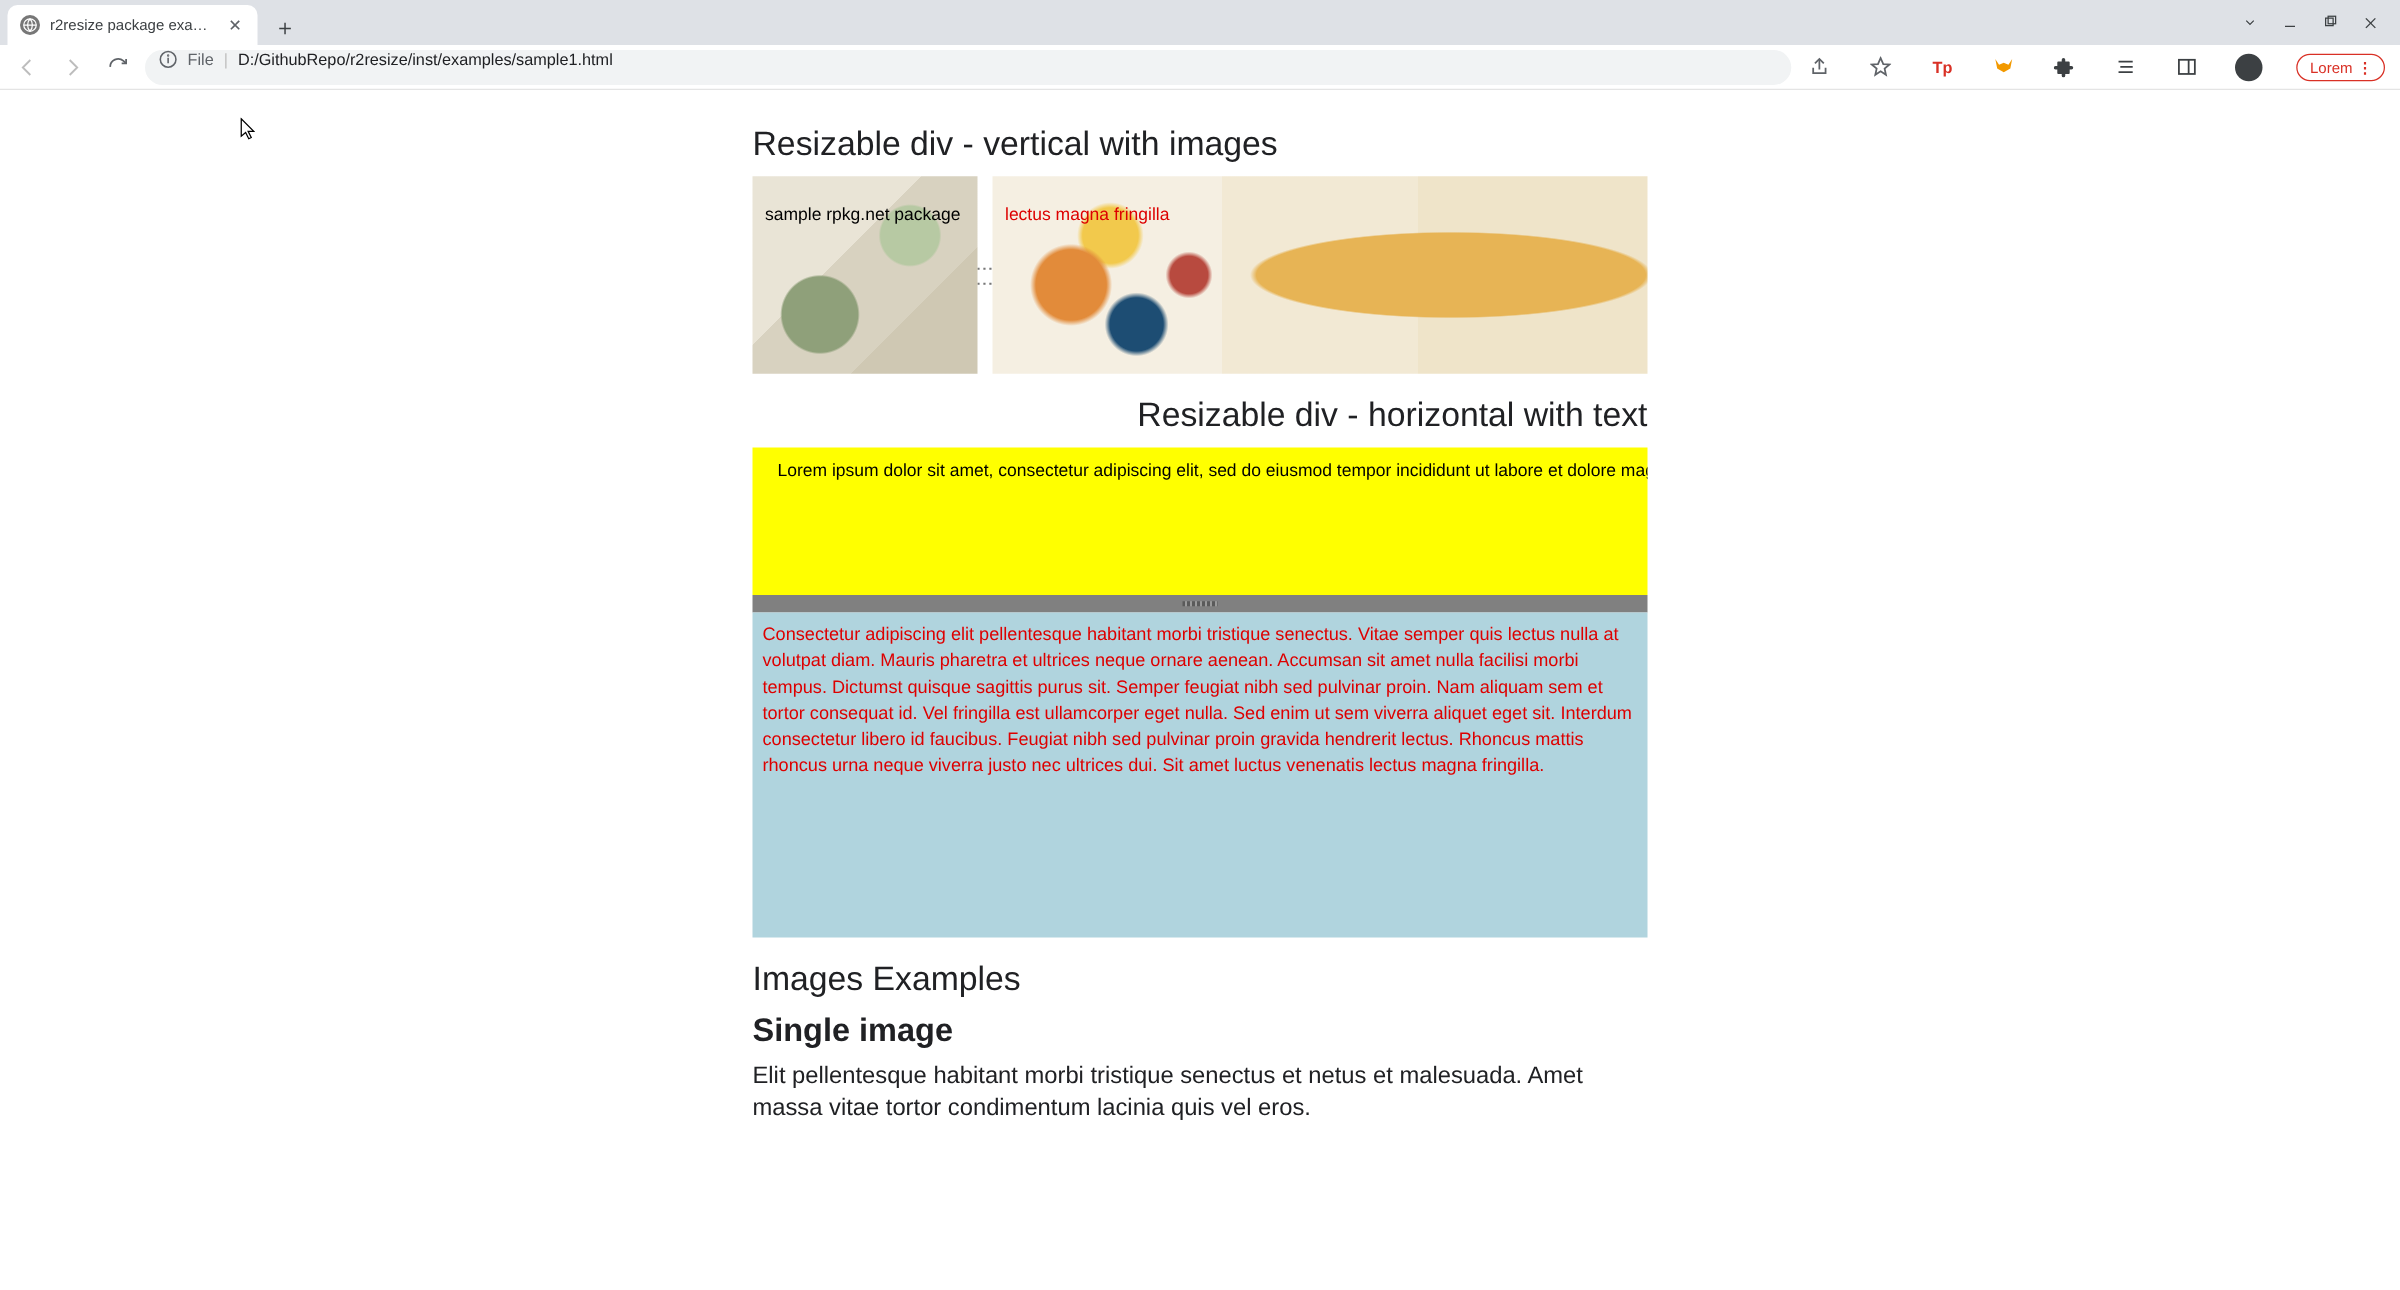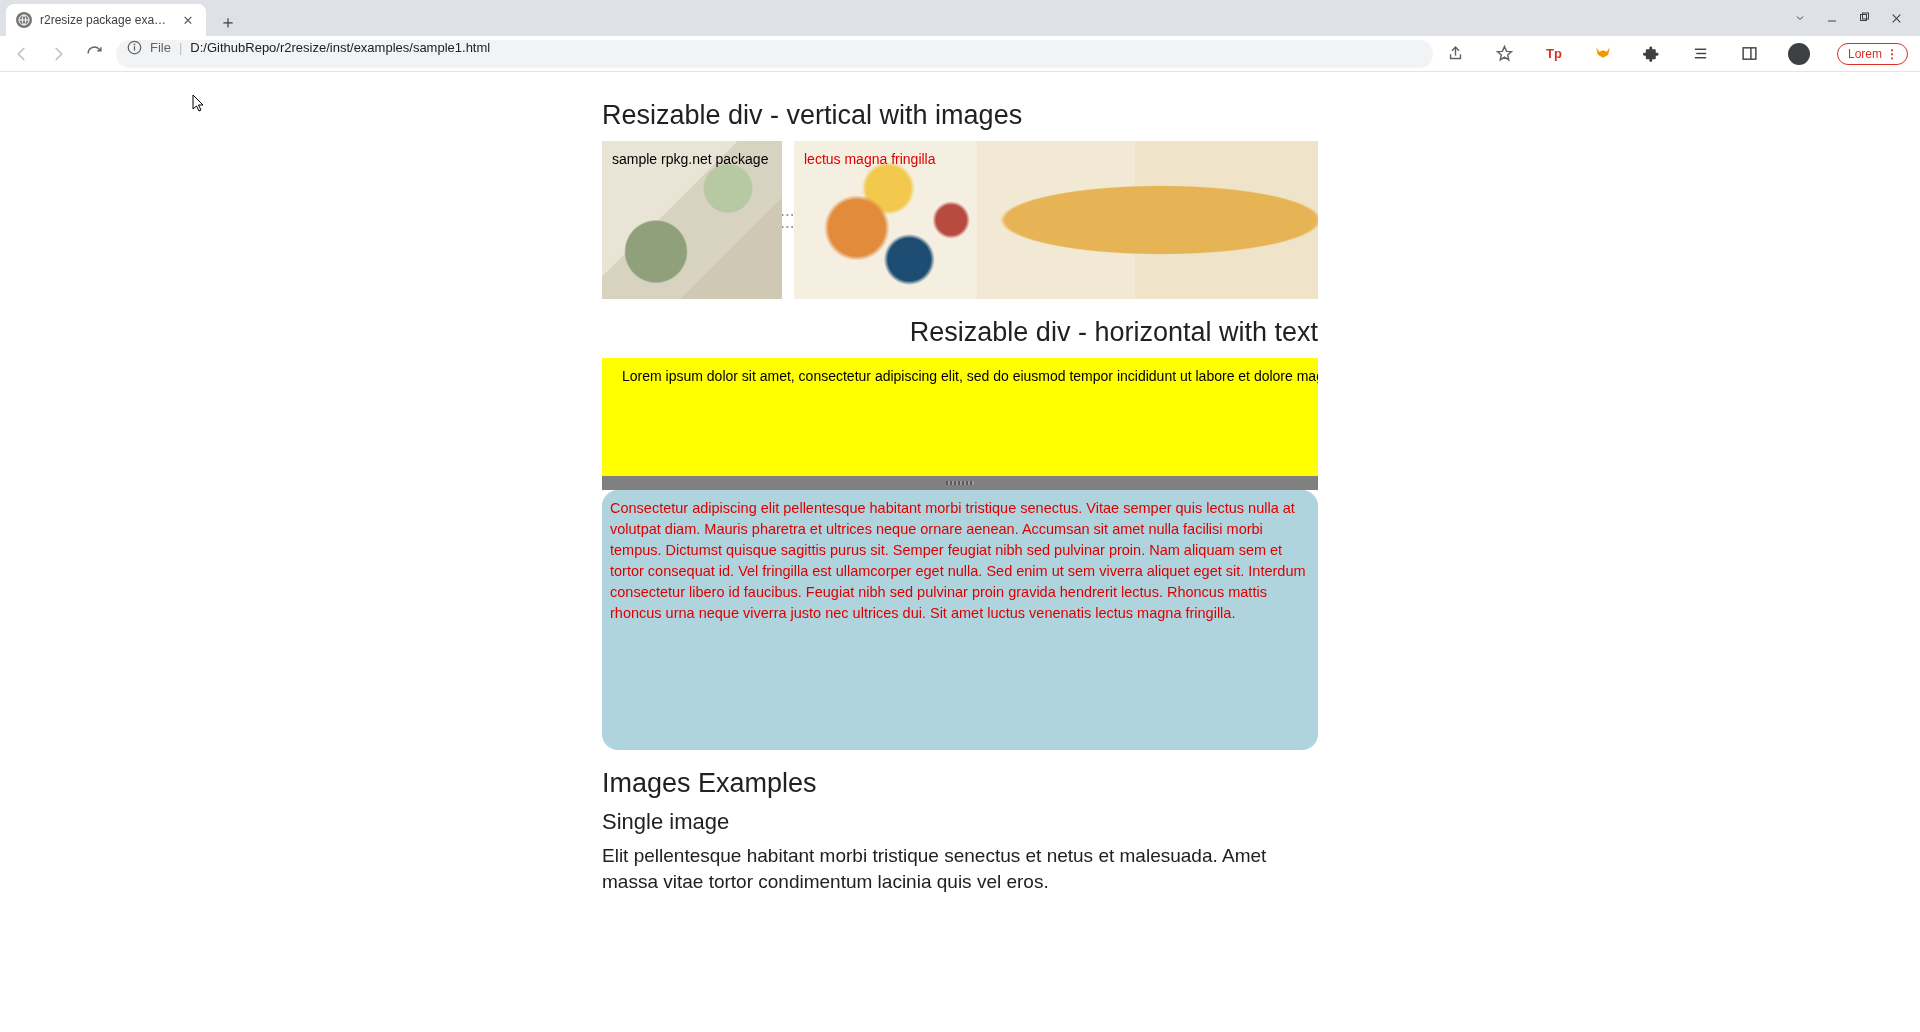--- a/index.html
+++ b/index.html
@@ -32,27 +32,27 @@
   .tool-icon.dark { color:#3c4043; }
   .avatar { width:22px; height:22px; border-radius:50%; background:#3c4043; cursor:pointer;}
   .update-btn { border:1px solid #d93025; color:#d93025; background:#fff; font-size:12px; padding:3px 10px; border-radius:14px; display:flex; align-items:center; gap:4px; cursor:pointer;}
   .update-btn .kebab { color:#d93025; font-weight:bold; letter-spacing:-1px;}
 
   
   .viewport { height: calc(100% - 72px); overflow-y:scroll; position:relative; background:#fff;}
   .cursor { position:absolute; left:192px; top:22px; pointer-events:none;}
   .content { max-width:716px; margin:0 auto; padding:4px 0 30px 0;}
   h2.page-h2 { font-family: Arial, sans-serif; font-weight:400; font-size:27px; color:#202124; margin:24px 0 10px 0; }
-  h3.page-h3 { font-family: Arial, sans-serif; font-weight:400; font-size:22px; color:#202124; margin:4px 0 8px 0; }
+  h3.page-h3 { font-family: Arial, sans-serif; font-weight:700; font-size:26px; color:#202124; margin:4px 0 8px 0; }
   p.body-text { font-size:19px; color:#202124; line-height:1.35; margin:2px 0 10px 0;}
 
   
   .resiz-v-wrap { width:100%; height:158px; display:flex; position:relative; }
   .pane-img { position:relative; overflow:hidden; }
-  .pane-img .overlay-label { position:absolute; top:10px; left:10px; font-size:14px; }
+  .pane-img .overlay-label { position:absolute; top:22px; left:10px; font-size:14px; }
   .overlay-label.black { color:#000;}
   .overlay-label.red { color:#d00;}
   .v-splitter { width:12px; background:transparent; cursor:col-resize; display:flex; align-items:center; justify-content:center; color:#777; font-size:14px; letter-spacing:-2px; writing-mode:vertical-rl;}
   
   .img-left { flex:0 0 180px; background:
       radial-gradient(circle at 30% 70%, #8fa07a 0 18%, transparent 19%),
       radial-gradient(circle at 70% 30%, #b7c9a3 0 14%, transparent 15%),
       linear-gradient(135deg, #e9e4d6 0 40%, #d8d2c0 40% 70%, #cfc8b3 70% 100%);
   }
   .img-right { flex:1; background:
@@ -62,21 +62,21 @@
       radial-gradient(circle at 30% 50%, #b84a3f 0 4%, transparent 5%),
       radial-gradient(ellipse at 70% 50%, #e7b455 0 30%, transparent 31%),
       linear-gradient(90deg, #f5efe2 0 35%, #f2e9d4 35% 65%, #efe4c9 65% 100%);
   }
 
   
   .resiz-h-wrap { width:100%; display:flex; flex-direction:column; }
   .pane-top { background:yellow; padding:10px 20px; height:118px; font-size:14px; color:#000; overflow:hidden; white-space:nowrap;}
   .h-splitter { height:14px; background:#808080; cursor:row-resize; display:flex; align-items:center; justify-content:center;}
   .h-splitter .grip { width:28px; height:4px; background:repeating-linear-gradient(90deg,#5a5a5a 0 2px,#9a9a9a 2px 4px); }
-  .pane-bottom { background:#b0d4de; padding:8px; height:260px; color:#d00; font-size:14.5px; line-height:1.45; overflow:hidden;border-radius:16px;}
+  .pane-bottom { background:#b0d4de; padding:8px; height:260px; color:#d00; font-size:14.5px; line-height:1.45; overflow:hidden;}
 
   
   .viewport::-webkit-scrollbar { width:16px; }
   .viewport::-webkit-scrollbar-track { background:#f1f1f1;}
   .viewport::-webkit-scrollbar-thumb { background:#c4c4c4; border-radius:0;}
 </style>
 </head>
 <body>
 
 <div class="browser-chrome">

